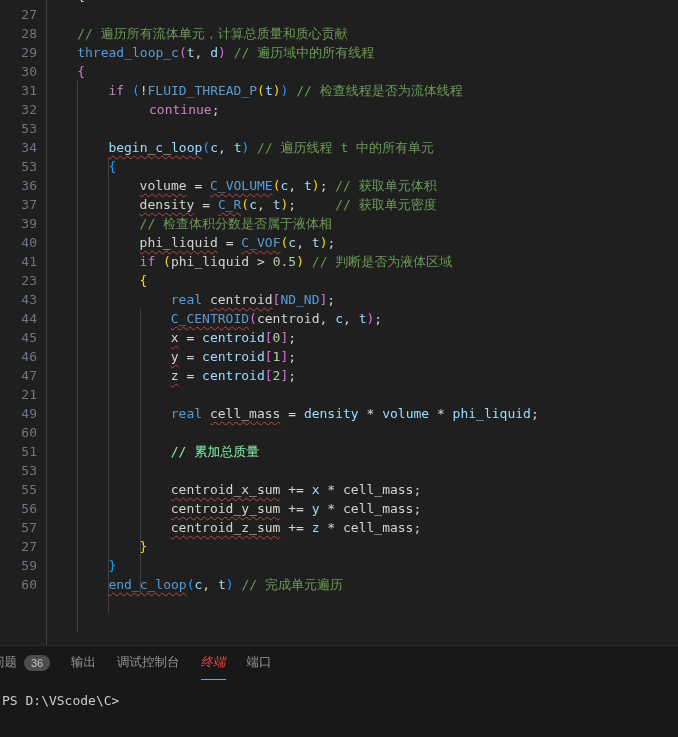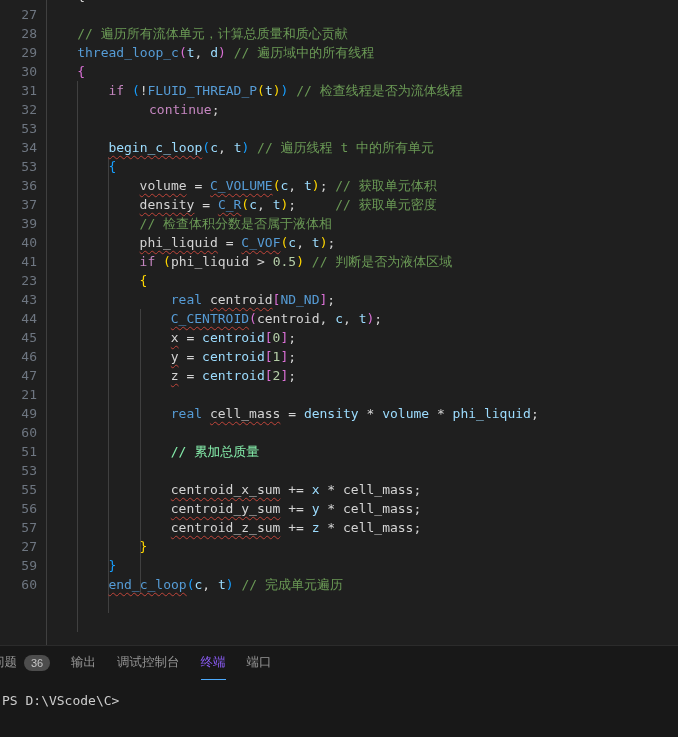--- a/index.html
+++ b/index.html
@@ -8,21 +8,21 @@
   .code-lines{position:absolute;top:-14px;left:0;width:100%;}
   .row{display:flex;height:19px;line-height:19px;font-size:13px;white-space:pre;}
   .gutter{flex:0 0 46px;width:46px;text-align:right;padding-right:9px;box-sizing:border-box;color:#6e7681;font-size:13px;user-select:none;}
   .code{white-space:pre;color:#d4d4d4;}
   .code span{white-space:pre;}
   .sq{text-decoration-line:underline;text-decoration-style:wavy;text-decoration-color:#c0453a;text-decoration-thickness:1px;text-underline-offset:3px;}
   .guide{position:absolute;width:1px;background:#404040;}
   .panel{position:absolute;top:645px;left:0;width:678px;height:92px;background:#181818;border-top:1px solid #2b2b2b;box-sizing:border-box;font-family:"Liberation Sans",sans-serif;}
   .tabs{display:flex;align-items:center;height:34px;margin-left:-8px;padding-left:0;}
   .tab{display:flex;align-items:center;height:34px;margin-right:21px;font-size:12.5px;color:#969696;cursor:pointer;box-sizing:border-box;border-bottom:1.5px solid transparent;}
-  .tab.active{color:#8b5cf6;border-bottom-color:#4daafc;}
+  .tab.active{color:#ef4444;border-bottom-color:#4daafc;font-style:italic;}
   .badge{display:inline-block;margin-left:7px;min-width:14px;padding:1px 6px;border-radius:10px;background:#4d4d4d;color:#c6c6c6;font-size:11px;text-align:center;line-height:14px;}
   .terminal{margin-top:12px;padding-left:2px;font-family:"DejaVu Sans Mono",monospace;font-size:13px;color:#cccccc;line-height:18px;}
 </style>
 </head>
 <body>
 
 <div class="window">
   <div class="editor">
     <div id="guides">
         <div class="guide" style="left: 46px; top: 0px; height: 645px;"></div>

